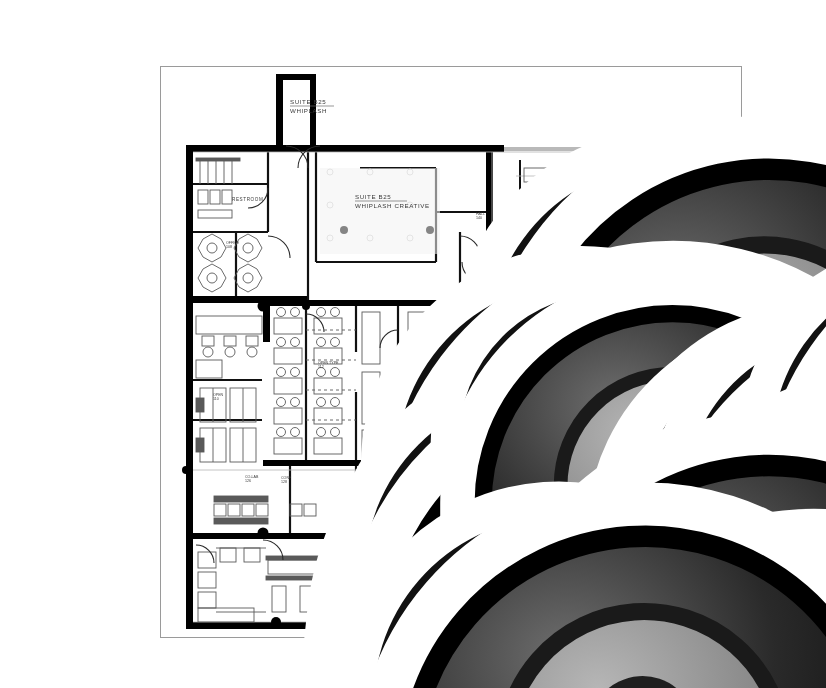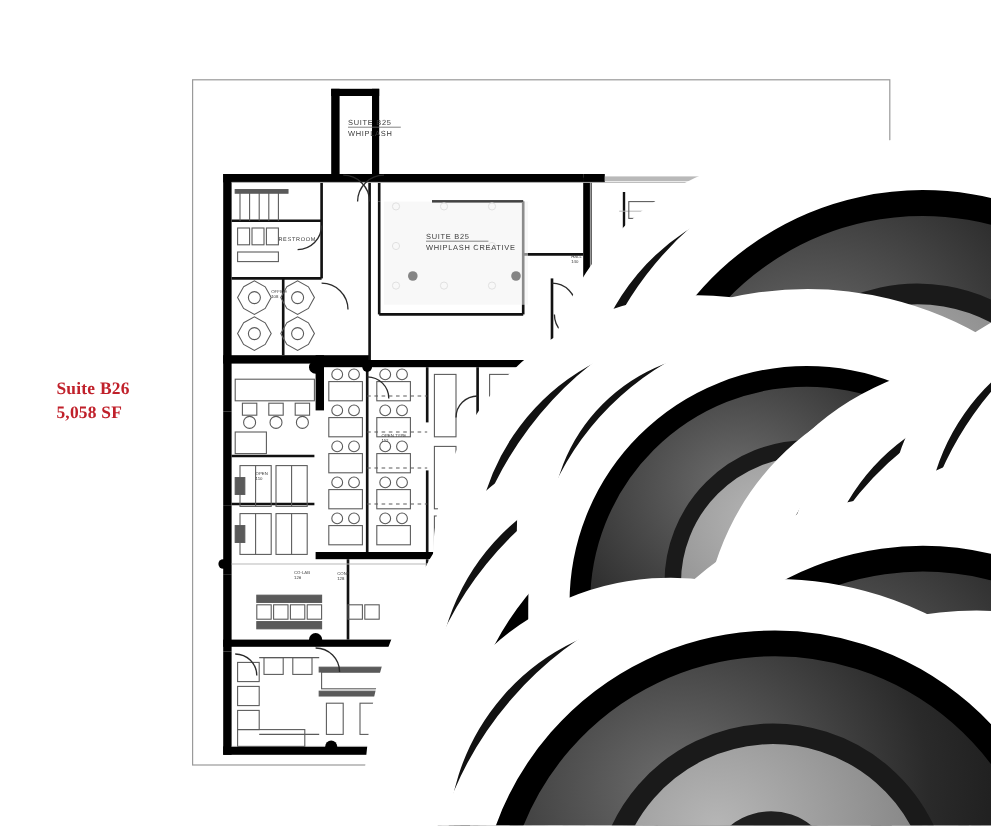--- a/index.html
+++ b/index.html
@@ -27,22 +27,20 @@
   
   .plan-text{font-family:"Liberation Sans",sans-serif;fill:#3a3a3a;}
 </style>
 </head>
 <body>
 
 <div id="stage">
 
   <div id="plan-frame"></div>
 
-  <div class="suite-callout" id="suite-left-callout">Suite B26
-5,058 SF</div>
 
   <div class="suite-callout" id="suite-right-callout">Suite  B15
 5,686 SF</div>
 
   <svg id="plan-svg" viewBox="0 0 826 688">
     <defs>
 
       <radialGradient id="domeGrad" cx="35%" cy="28%" r="80%">
         <stop offset="0%" stop-color="#6e6e6e"></stop>
         <stop offset="55%" stop-color="#2a2a2a"></stop>

